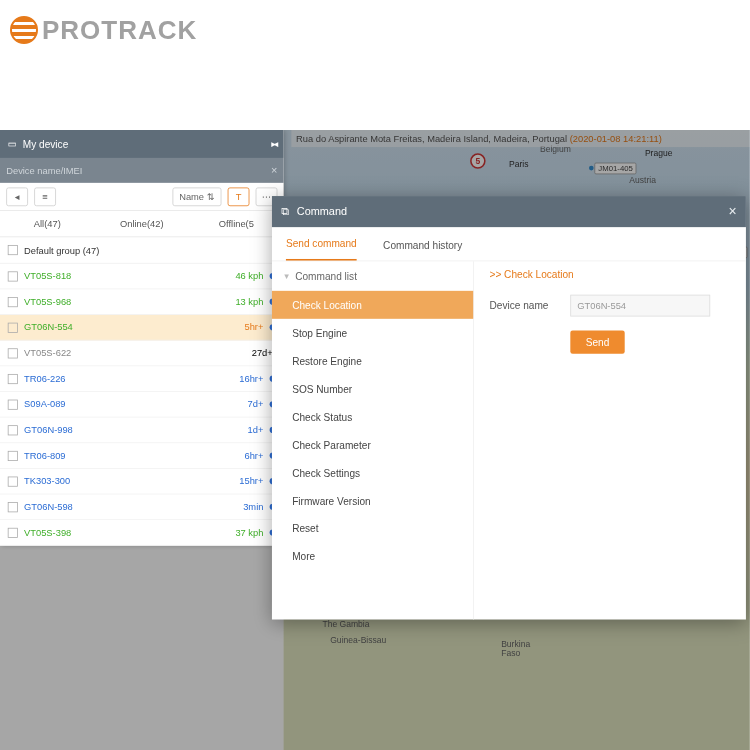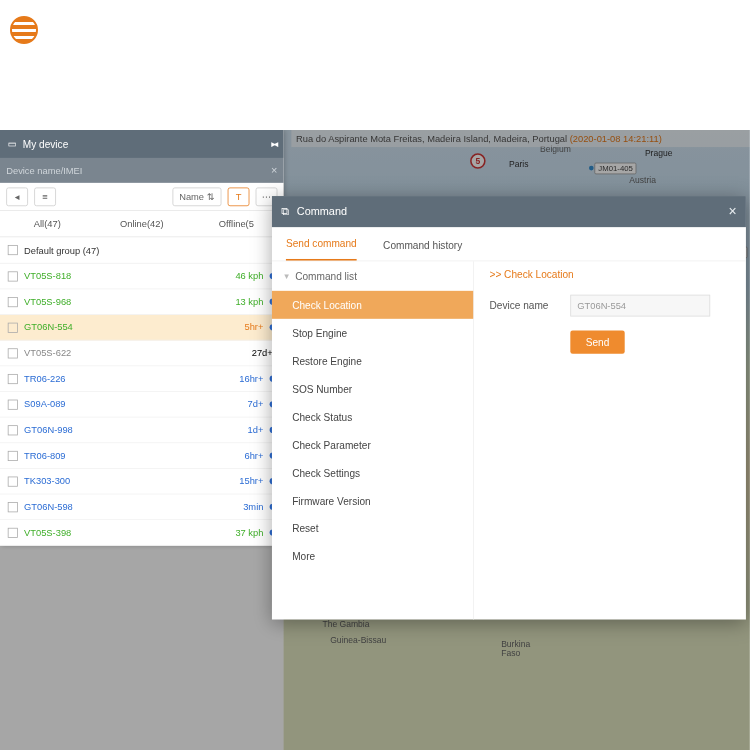--- a/index.html
+++ b/index.html
@@ -85,20 +85,21 @@
   .form-row { display:flex; align-items:center; gap:14px; margin-bottom:18px;}
   .form-row label { font-size:13px; color:#555; width:90px;}
   .form-row input { flex:0 0 180px; height:28px; border:1px solid #ddd; background:#f7f7f7; color:#999; padding:0 8px; font-size:12px;}
   .send-btn { margin-left:104px; background:#ef8b2e; color:#fff; border:none; height:30px; width:70px; border-radius:3px; font-size:13px; cursor:pointer;}
 </style>
 </head>
 <body>
 
 <div class="logo">
   <div class="logo-icon"></div>
+  <div class="logo-text">PROTRACK</div>
 </div>
 
 <div class="app-wrap">
     <div class="app">
 
   <div class="map">
     <div class="mapcity" style="left:290px; top:38px;">Paris</div>
     <div class="mapcountry" style="left:330px; top:18px;">Belgium</div>
     <div class="mapcity" style="left:465px; top:24px;">Prague</div>
     <div class="mapcountry" style="left:445px; top:58px;">Austria</div>

